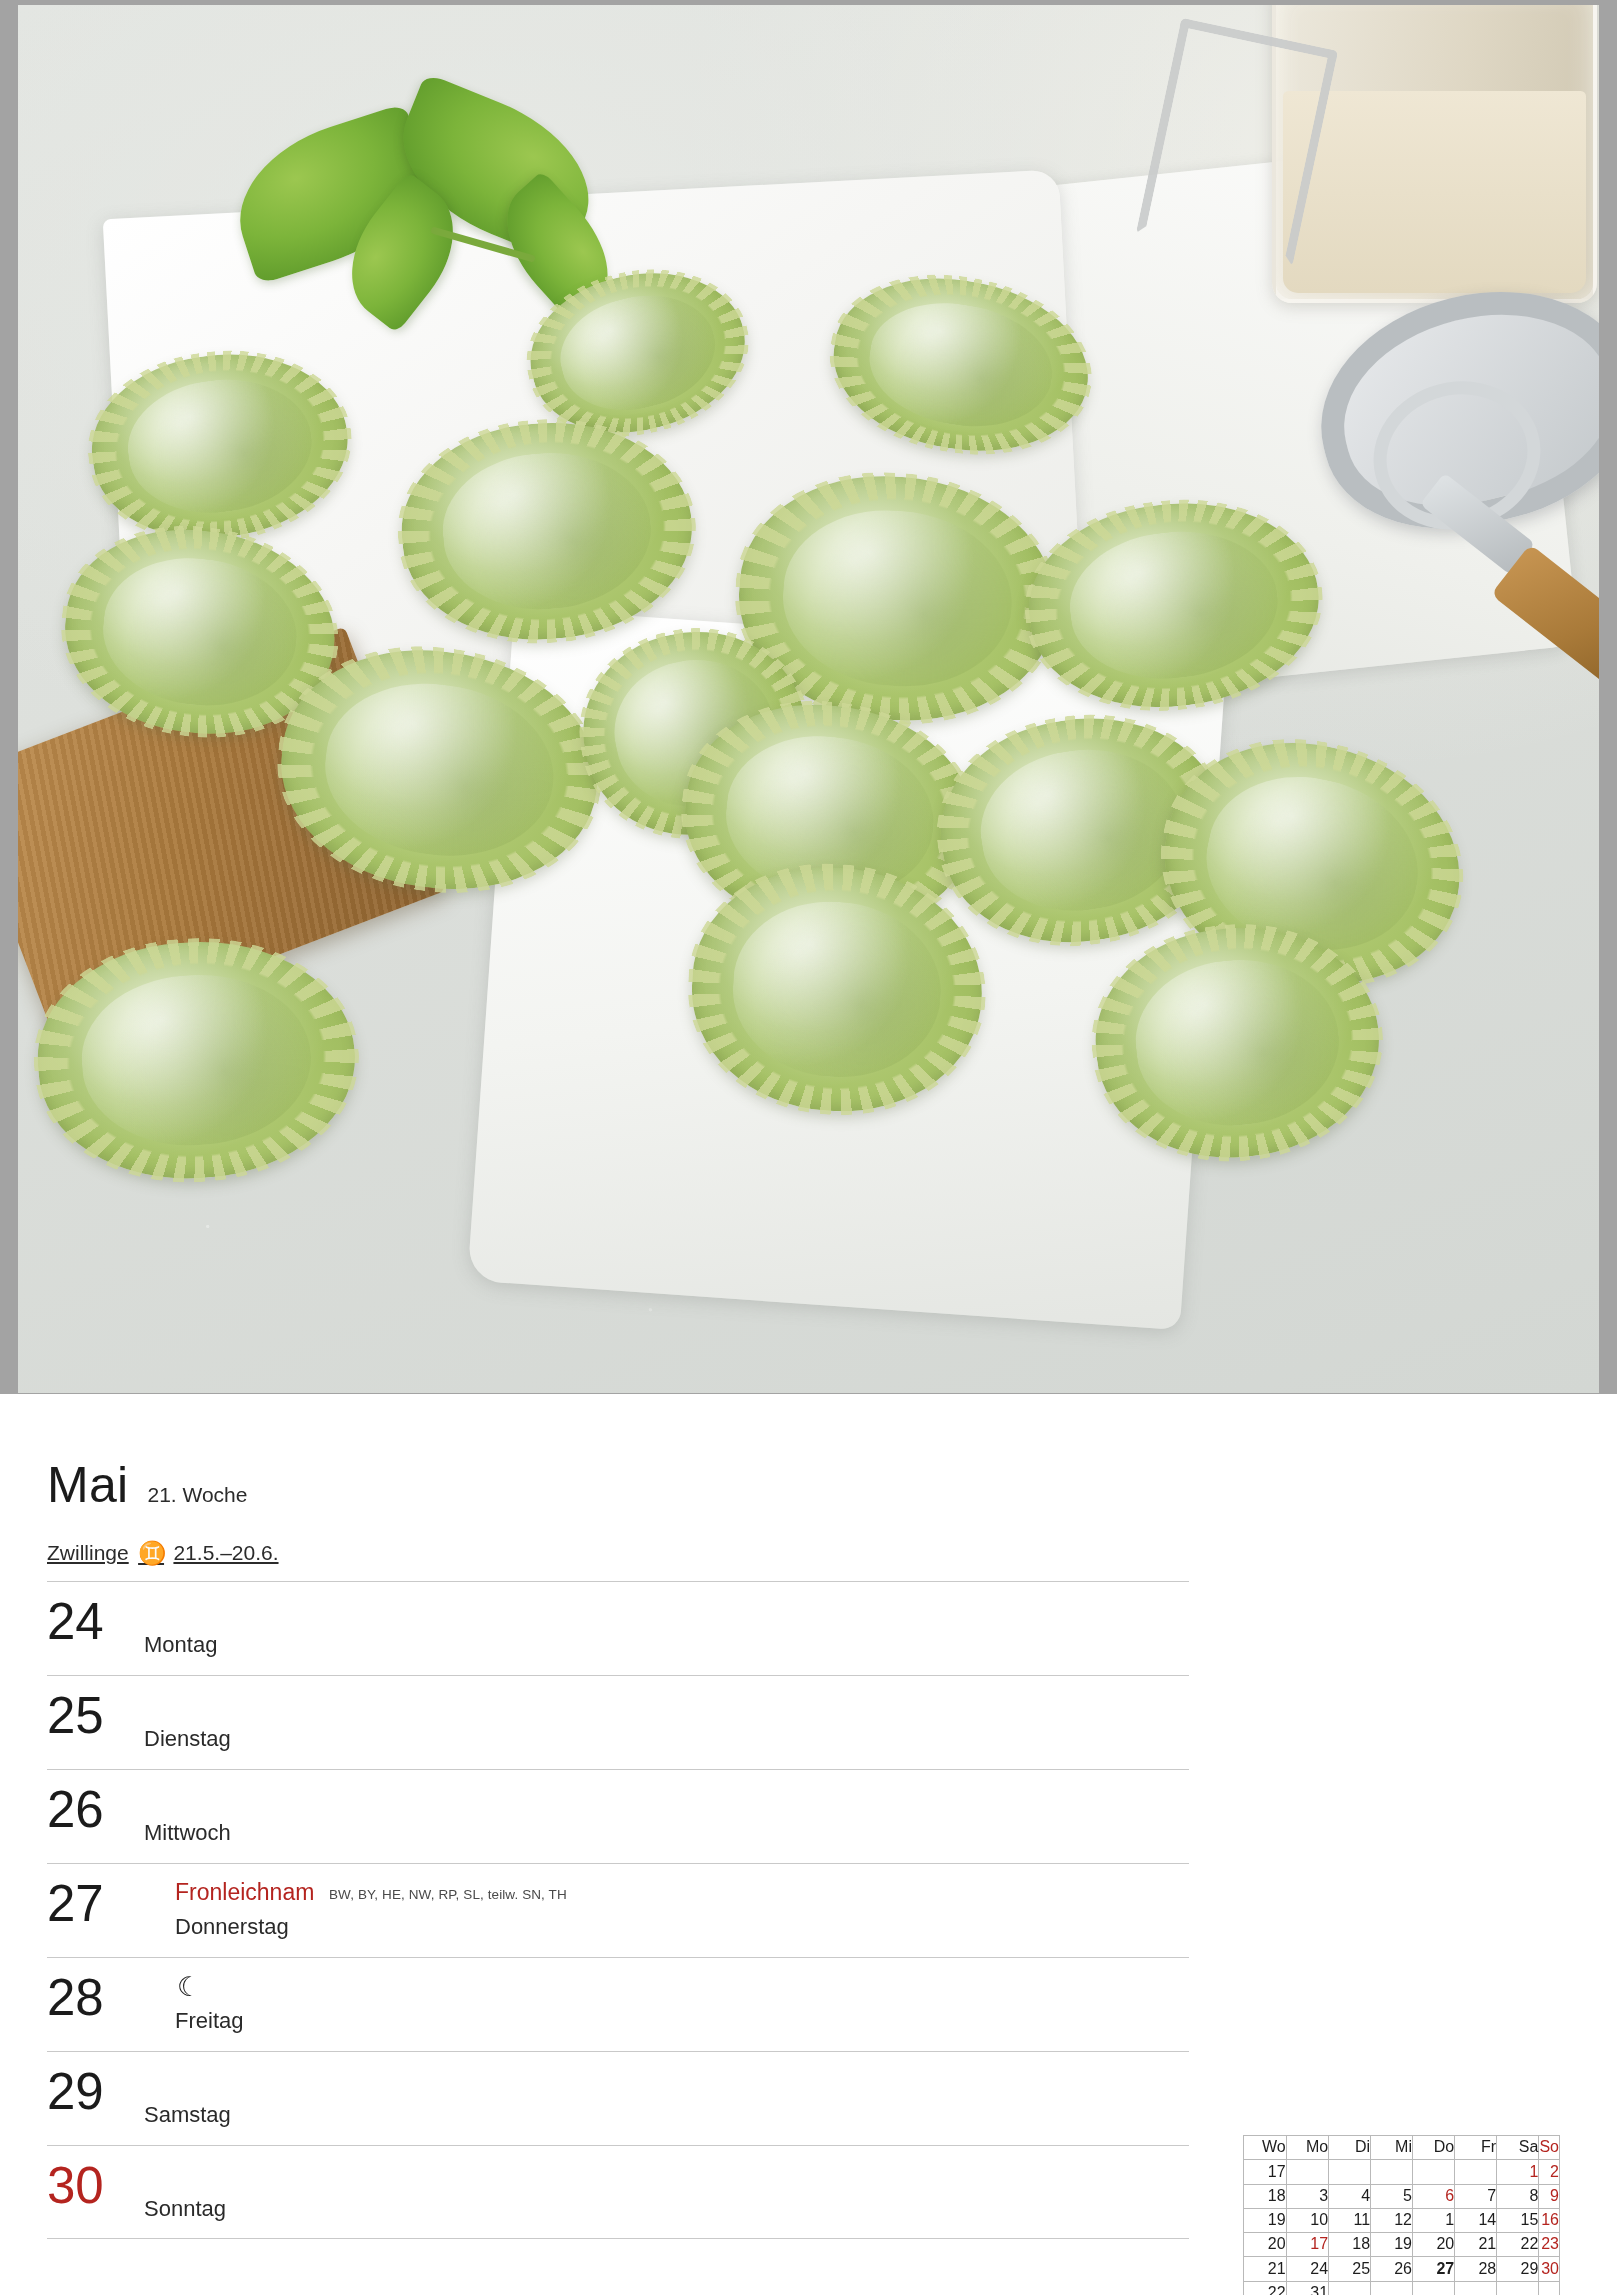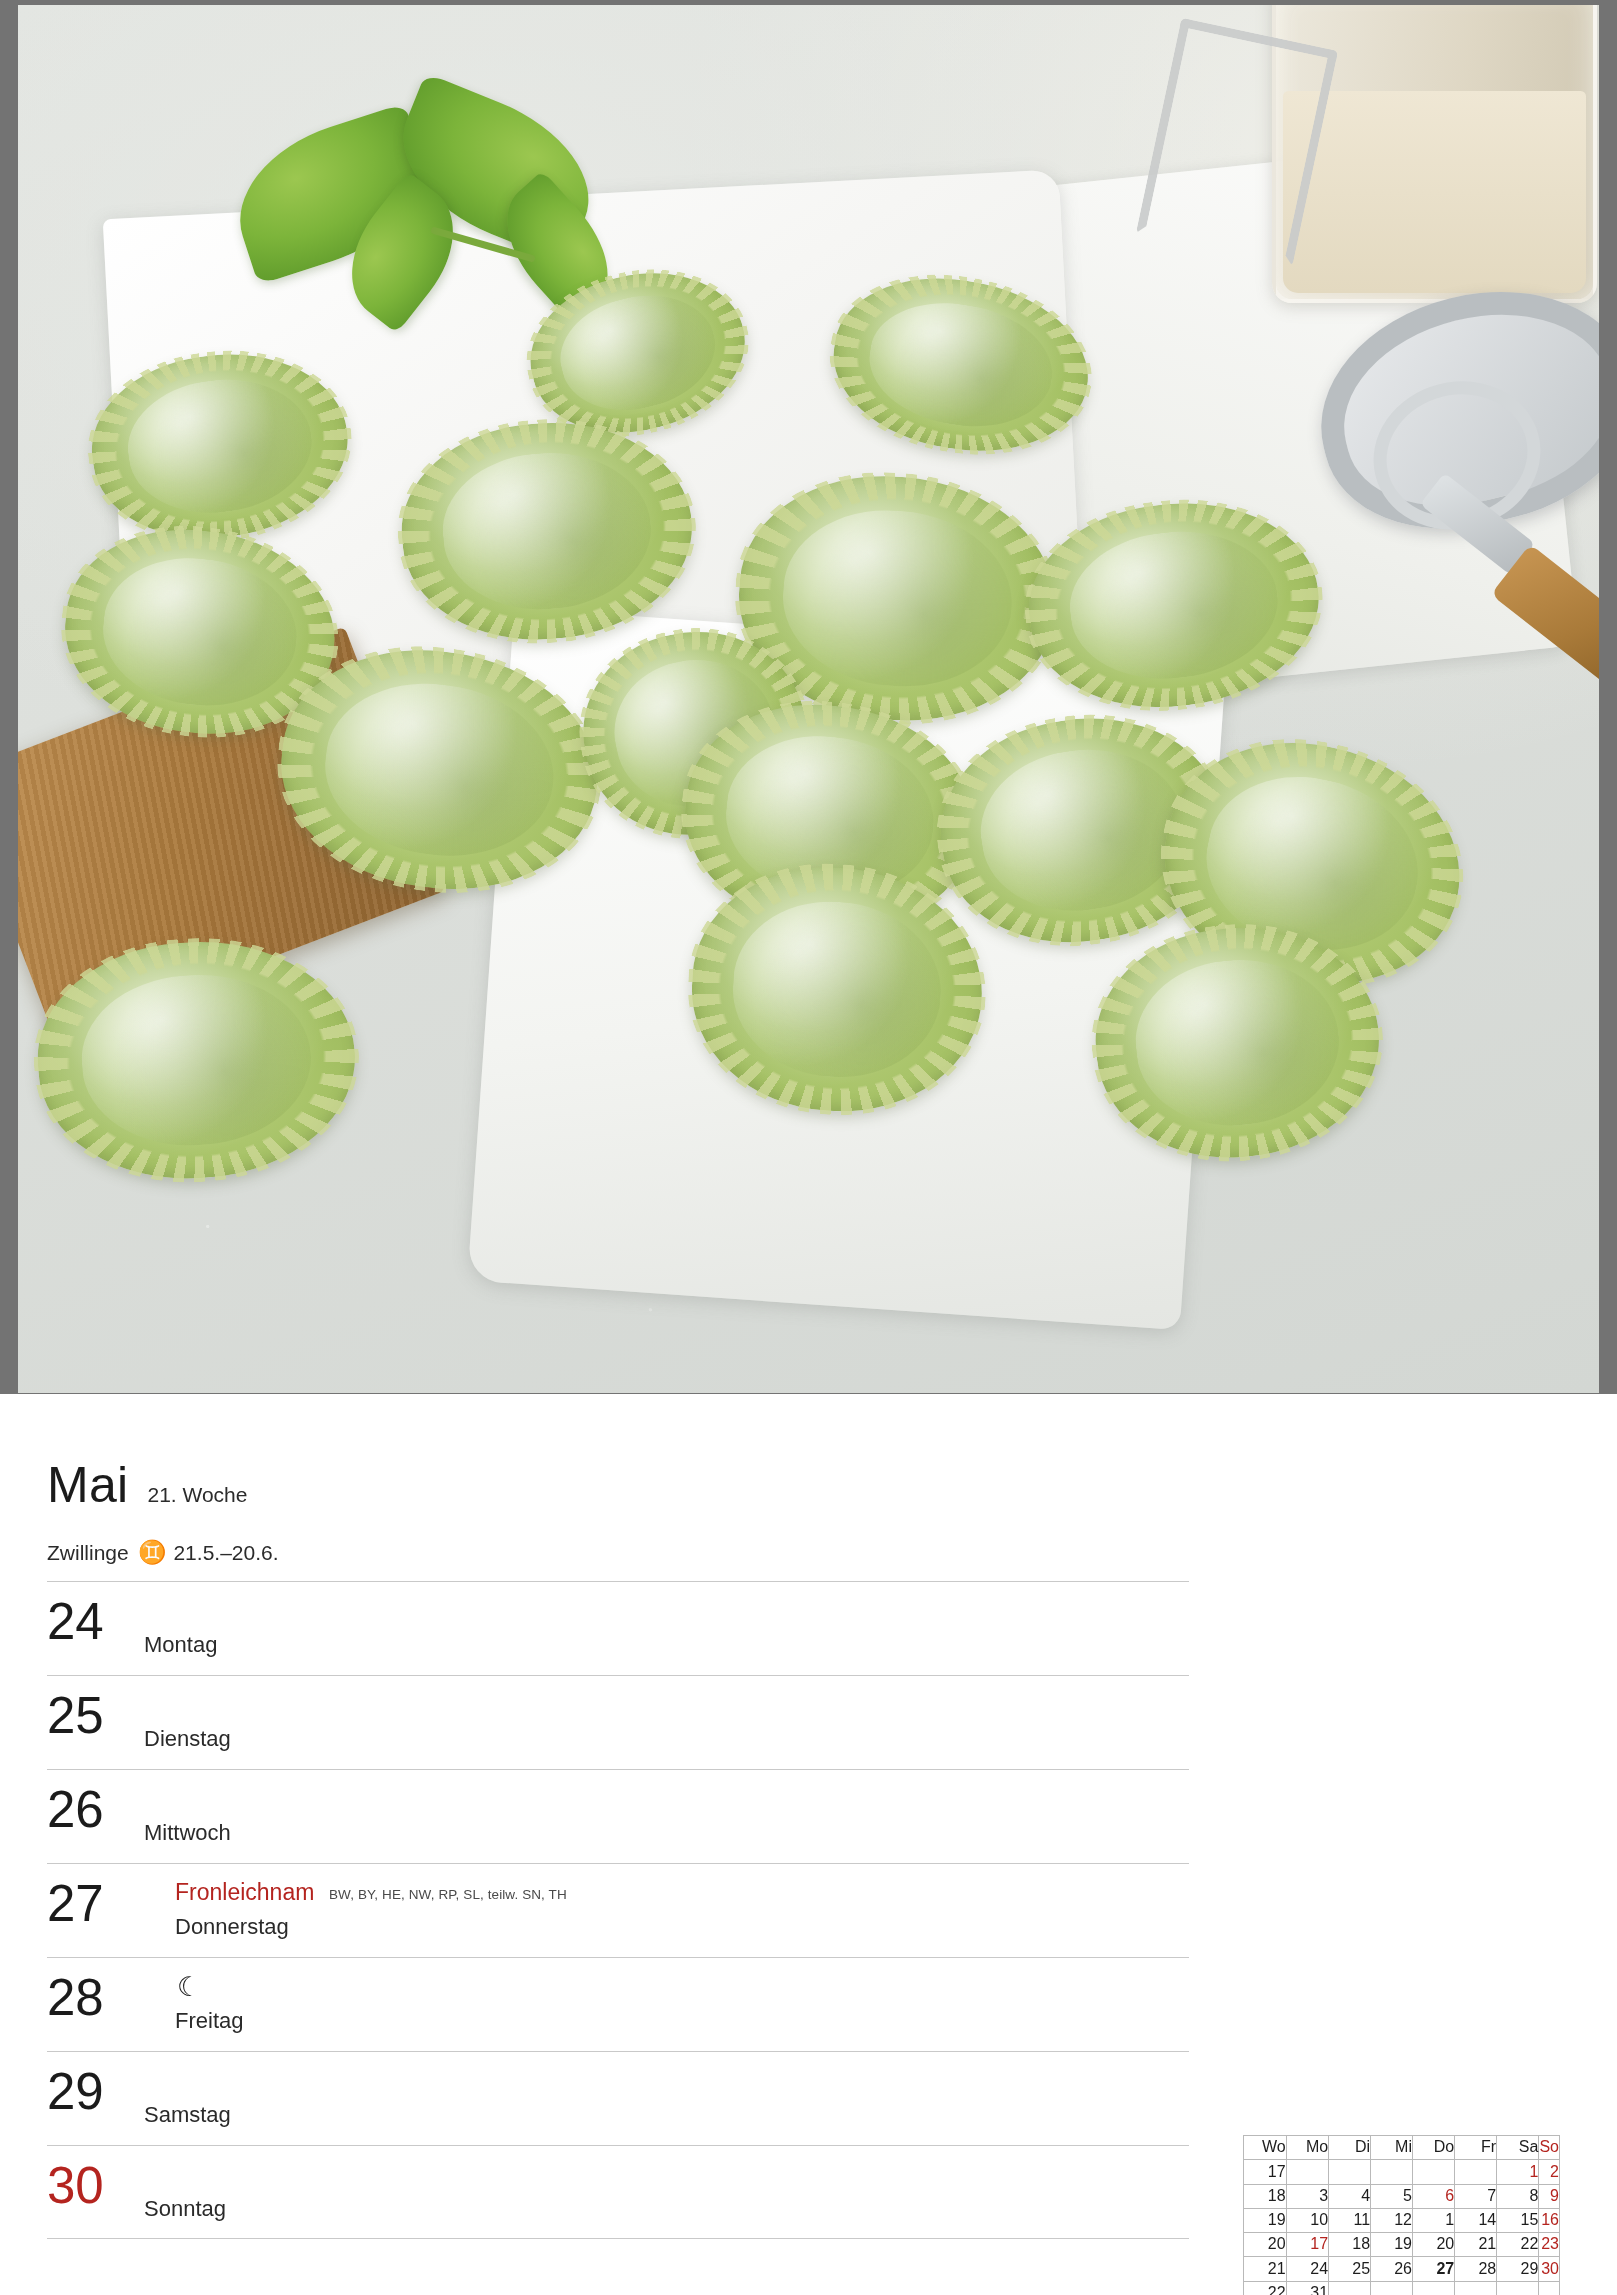--- a/index.html
+++ b/index.html
@@ -12,21 +12,21 @@
     height: 2295px;
     font-family: "Liberation Sans", sans-serif;
     color: #1a1a1a;
     overflow: hidden;
   }
 
   .page {
     position: relative;
     width: 1617px;
     height: 2295px;
-    background: #737373;
+    background: #a3a3a3;
     box-sizing: border-box;
   }
 
   
   .photo {
     position: absolute;
     left: 18px;
     top: 5.4px;
     width: 1581px;
     height: 1388px;
@@ -228,23 +228,25 @@
   }
   .week-label {
     font-size: 21px;
     color: #2b2b2b;
   }
 
   .zodiac-row {
     position: absolute;
     left: 47px; top: 147px;
     display: flex;
+    align-items: center;
     gap: 9.4px;
     font-size: 21px;
     color: #2b2b2b;
+    text-decoration: underline;
   }
   .zodiac-glyph {
     font-size: 23px;
     line-height: 1;
     color: #1c1c1c;
     letter-spacing: -2.7px;
   }
 
   .days {
     position: absolute;

